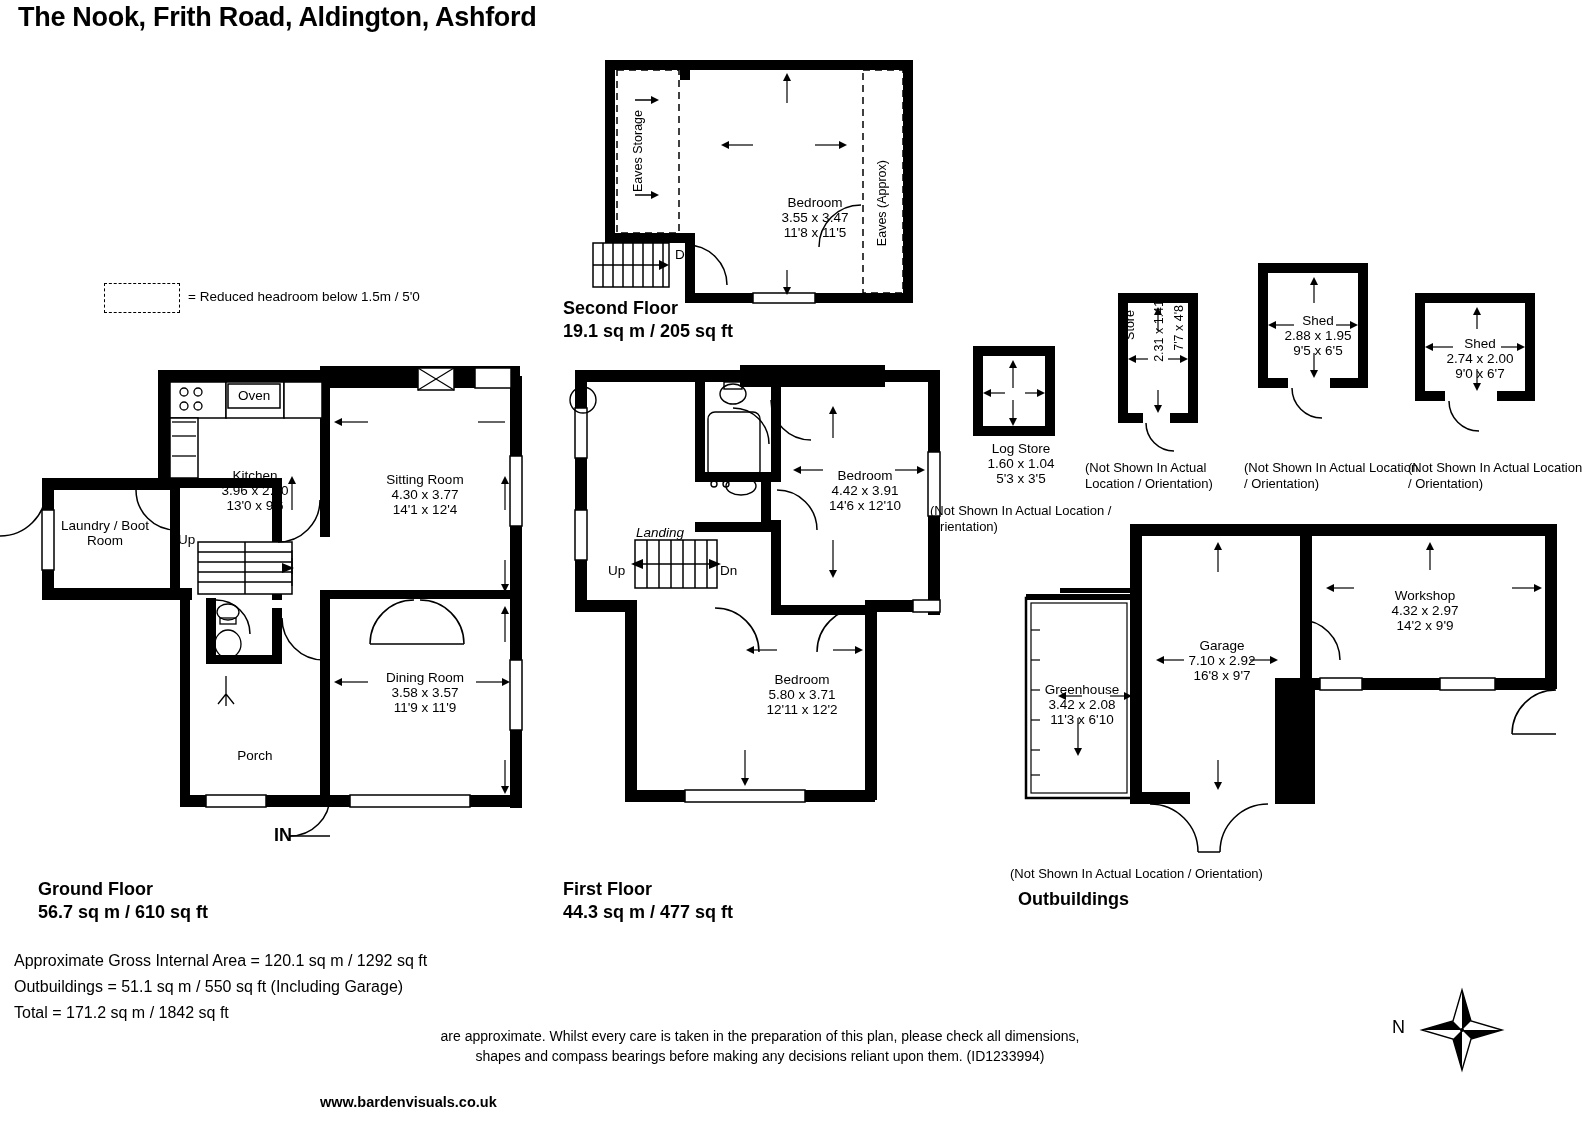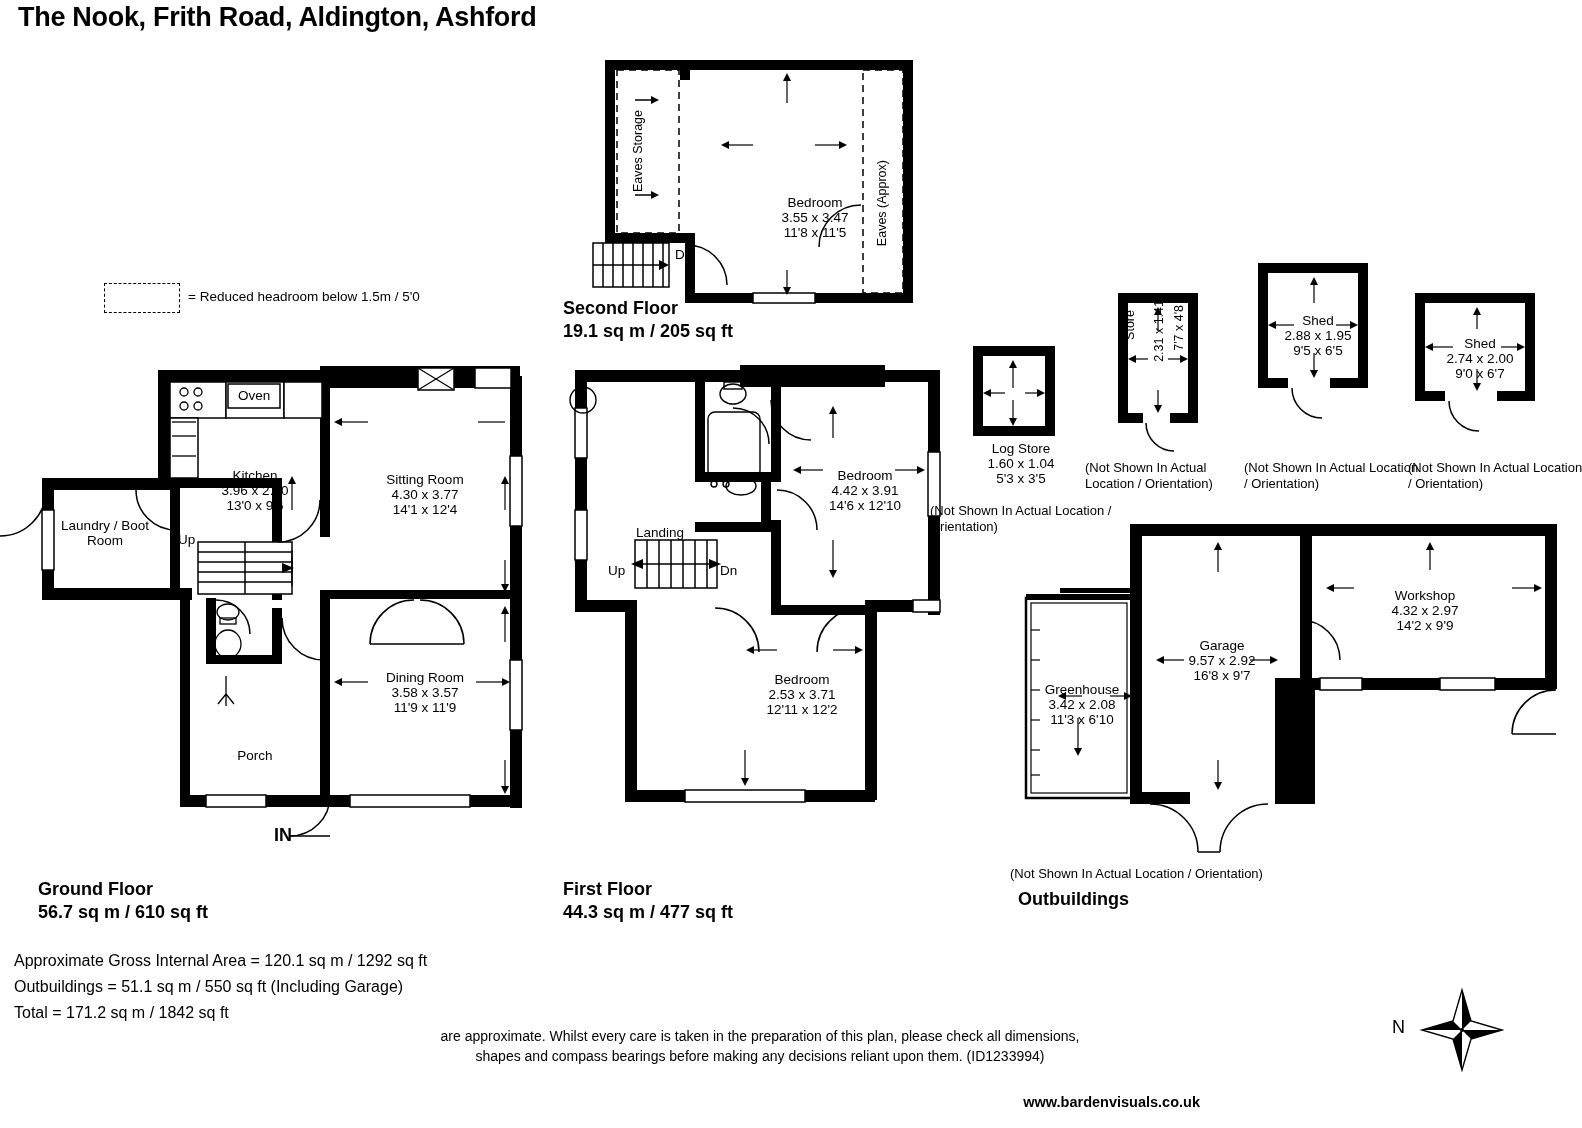--- a/index.html
+++ b/index.html
@@ -14,21 +14,21 @@
   .title{
     left:18px;top:2px;font-size:27px;font-weight:bold;letter-spacing:-0.3px;
   }
   .lbl{font-size:13.5px;line-height:15px;text-align:center;}
   .floorname{font-size:18px;font-weight:bold;line-height:22px;}
   .note{font-size:13px;line-height:15.5px;text-align:left;}
   .vert{writing-mode:vertical-rl;transform:rotate(180deg);font-size:12.5px;letter-spacing:0px;}
   .dash{position:absolute;border:1.5px dashed #000;box-sizing:border-box;}
   .summary{font-size:16px;line-height:26px;}
   .discl{font-size:14px;line-height:20px;text-align:center;}
-  .web{font-size:14.5px;font-weight:bold;text-align:right;}
+  .web{font-size:14.5px;font-weight:bold;text-align:left;}
   svg{display:block;overflow:visible;}
 </style>
 </head>
 <body>
 
 <div class="abs title">The Nook, Frith Road, Aldington, Ashford</div>
 
 <div class="abs" style="left:104px;top:283px;">
   <div class="dash" style="left:0;top:0;width:76px;height:30px;"></div>
   <div class="abs" style="left:84px;top:6px;font-size:13.5px;white-space:nowrap;">= Reduced headroom below 1.5m / 5'0</div>
@@ -342,24 +342,24 @@
         <path d="M180 426 l-4 -8 l8 0 Z" fill="#000" stroke="none"></path>
     </g>
   </svg>
   <div class="abs lbl" style="left:235px;top:108px;width:130px;">
     <div>Bedroom</div>
     <div>4.42 x 3.91</div>
     <div>14'6 x 12'10</div>
   </div>
   <div class="abs lbl" style="left:172px;top:312px;width:130px;">
     <div>Bedroom</div>
-    <div>2.53 x 3.71</div>
+    <div>5.80 x 3.71</div>
     <div>12'11 x 12'2</div>
   </div>
-  <div class="abs lbl" style="left:40px;top:165px;width:110px;">Landing</div>
+  <div class="abs lbl" style="left:40px;top:165px;width:110px;font-style:italic;">Landing</div>
   <div class="abs" style="left:12px;top:32px;font-size:13px;font-weight:bold;">T</div>
   <div class="abs" style="left:43px;top:203px;font-size:13.5px;">Up</div>
   <div class="abs" style="left:155px;top:203px;font-size:13.5px;">Dn</div>
 </div>
 <div class="abs floorname" style="left:563px;top:878px;">First Floor</div>
 <div class="abs floorname" style="left:563px;top:901px;">44.3 sq m / 477 sq ft</div>
 
 <div class="abs" style="left:965px;top:338px;width:110px;height:105px;">
   <svg width="110" height="105" viewBox="0 0 110 105">
     <g fill="#000">
@@ -546,21 +546,21 @@
       <line x1="62" y1="186" x2="82" y2="186"></line>
         <path d="M58 186 l8 -4 l0 8 Z" fill="#000" stroke="none"></path>
       <line x1="110" y1="186" x2="128" y2="186"></line>
         <path d="M132 186 l-8 -4 l0 8 Z" fill="#000" stroke="none"></path>
       <line x1="78" y1="208" x2="78" y2="240"></line>
         <path d="M78 246 l-4 -8 l8 0 Z" fill="#000" stroke="none"></path>
     </g>
   </svg>
   <div class="abs lbl" style="left:162px;top:128px;width:120px;">
     <div>Garage</div>
-    <div>9.57 x 2.92</div>
+    <div>7.10 x 2.92</div>
     <div>16'8 x 9'7</div>
   </div>
   <div class="abs lbl" style="left:360px;top:78px;width:130px;">
     <div>Workshop</div>
     <div>4.32 x 2.97</div>
     <div>14'2 x 9'9</div>
   </div>
   <div class="abs lbl" style="left:22px;top:172px;width:120px;">
     <div>Greenhouse</div>
     <div>3.42 x 2.08</div>

